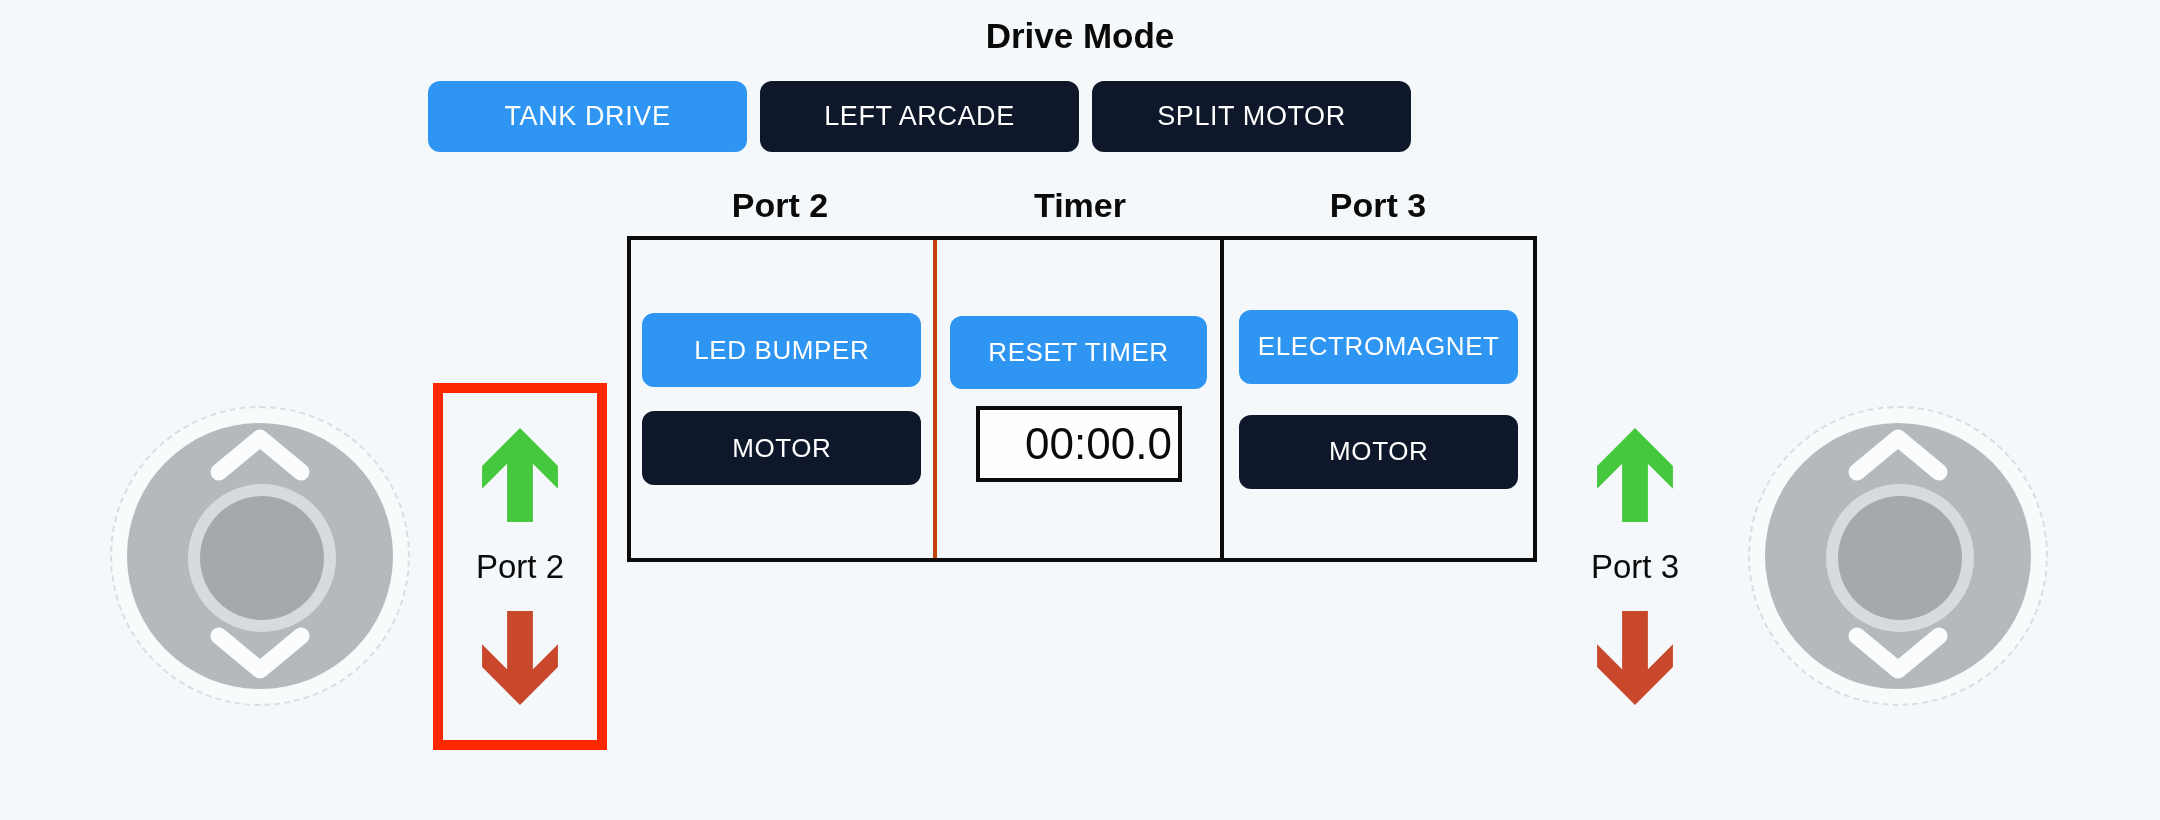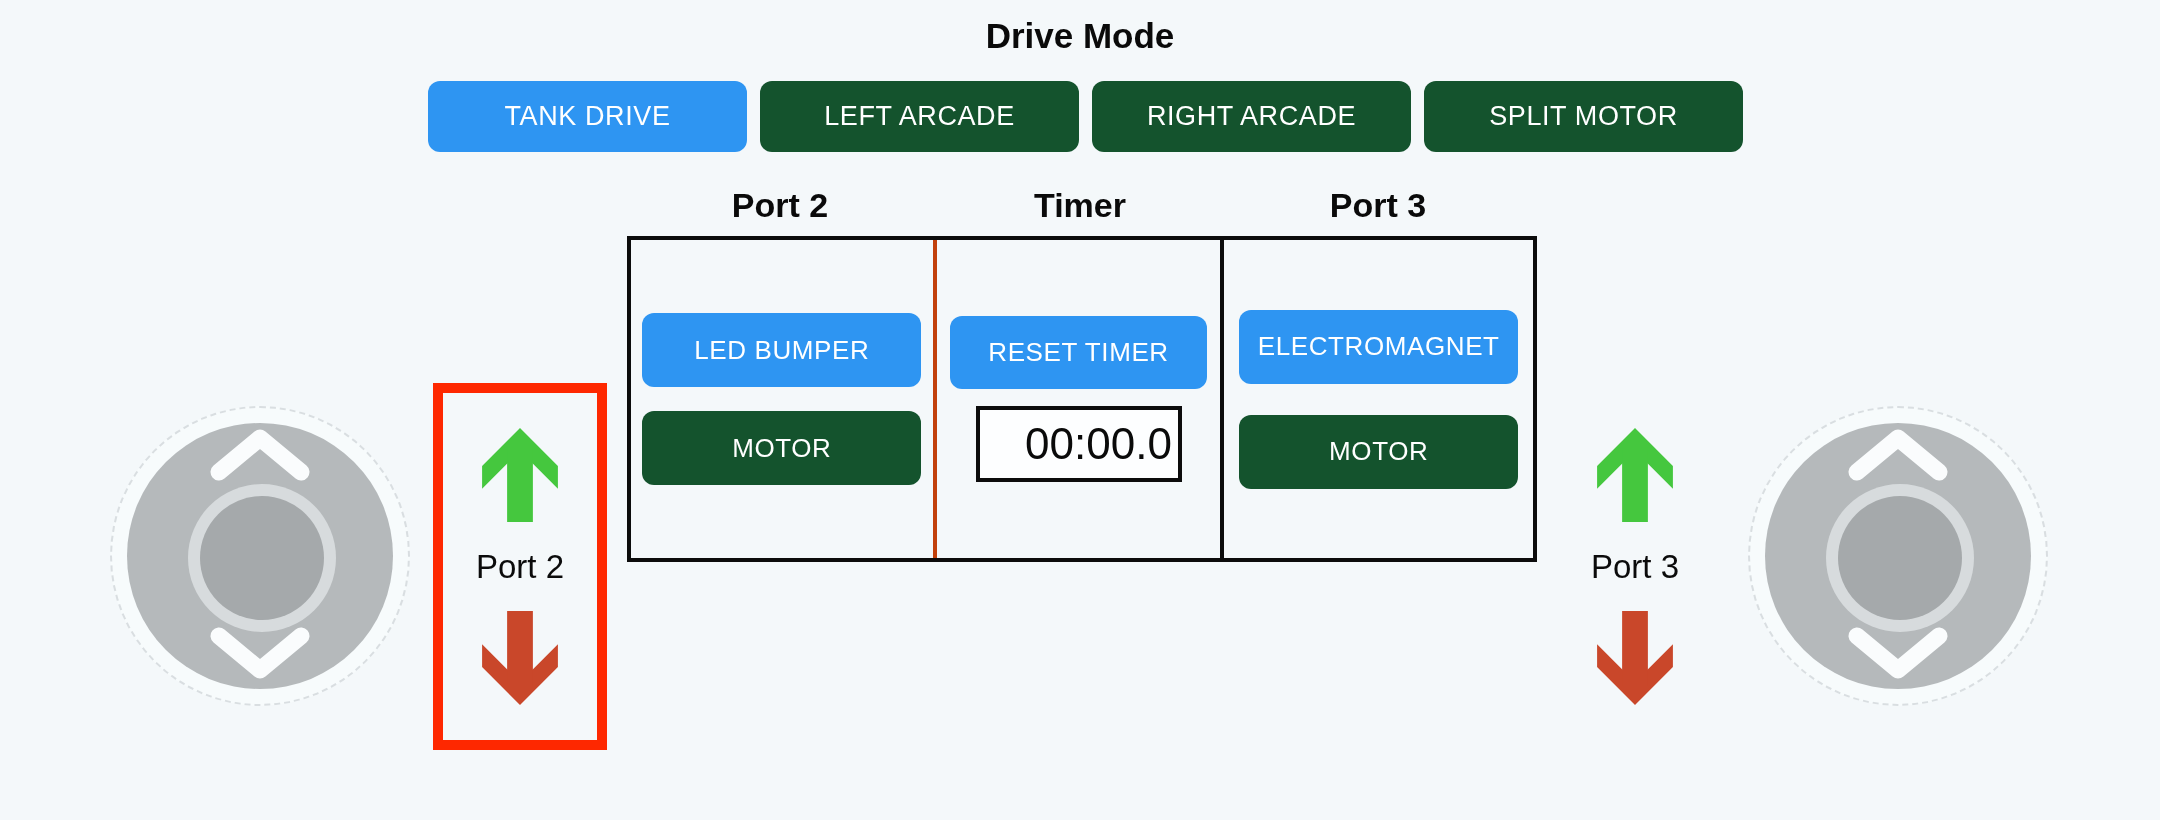--- a/index.html
+++ b/index.html
@@ -14,21 +14,21 @@
     font-size:35px; font-weight:bold; color:#0a0a0a;
   }
   .drive-row { position:absolute; left:428px; top:81px; display:flex; gap:13px; }
   .drive-btn {
     width:319px; height:71px; border:none; border-radius:12px;
     display:flex; align-items:center; justify-content:center;
     color:#ffffff; font-size:27px; letter-spacing:0.6px;
     font-family:inherit; cursor:pointer; padding:0;
   }
   .btn-active   { background:#2e95f2; }
-  .btn-inactive { background:#14532d; }
+  .btn-inactive { background:#0f172a; }
 
   
   .col-header {
     position:absolute; top:186px; width:300px; text-align:center;
     font-size:34px; font-weight:bold; color:#0a0a0a;
   }
   .hdr-1 { left:630px; } .hdr-2 { left:930px; } .hdr-3 { left:1228px; }
 
   
   .panel-table {
@@ -97,21 +97,20 @@
 </head>
 <body>
 
 <div class="canvas">
 
   <div class="title">Drive Mode</div>
 
   <div class="drive-row">
     <button class="drive-btn btn-active">TANK DRIVE</button>
     <button class="drive-btn btn-inactive">LEFT ARCADE</button>
-    <button class="drive-btn btn-inactive">RIGHT ARCADE</button>
     <button class="drive-btn btn-inactive">SPLIT MOTOR</button>
   </div>
 
   <div class="col-header hdr-1">Port 2</div>
   <div class="col-header hdr-2">Timer</div>
   <div class="col-header hdr-3">Port 3</div>
 
   <div class="panel-table">
     <div class="panel-col col-1">
       <button class="panel-btn btn-active">LED BUMPER</button>

